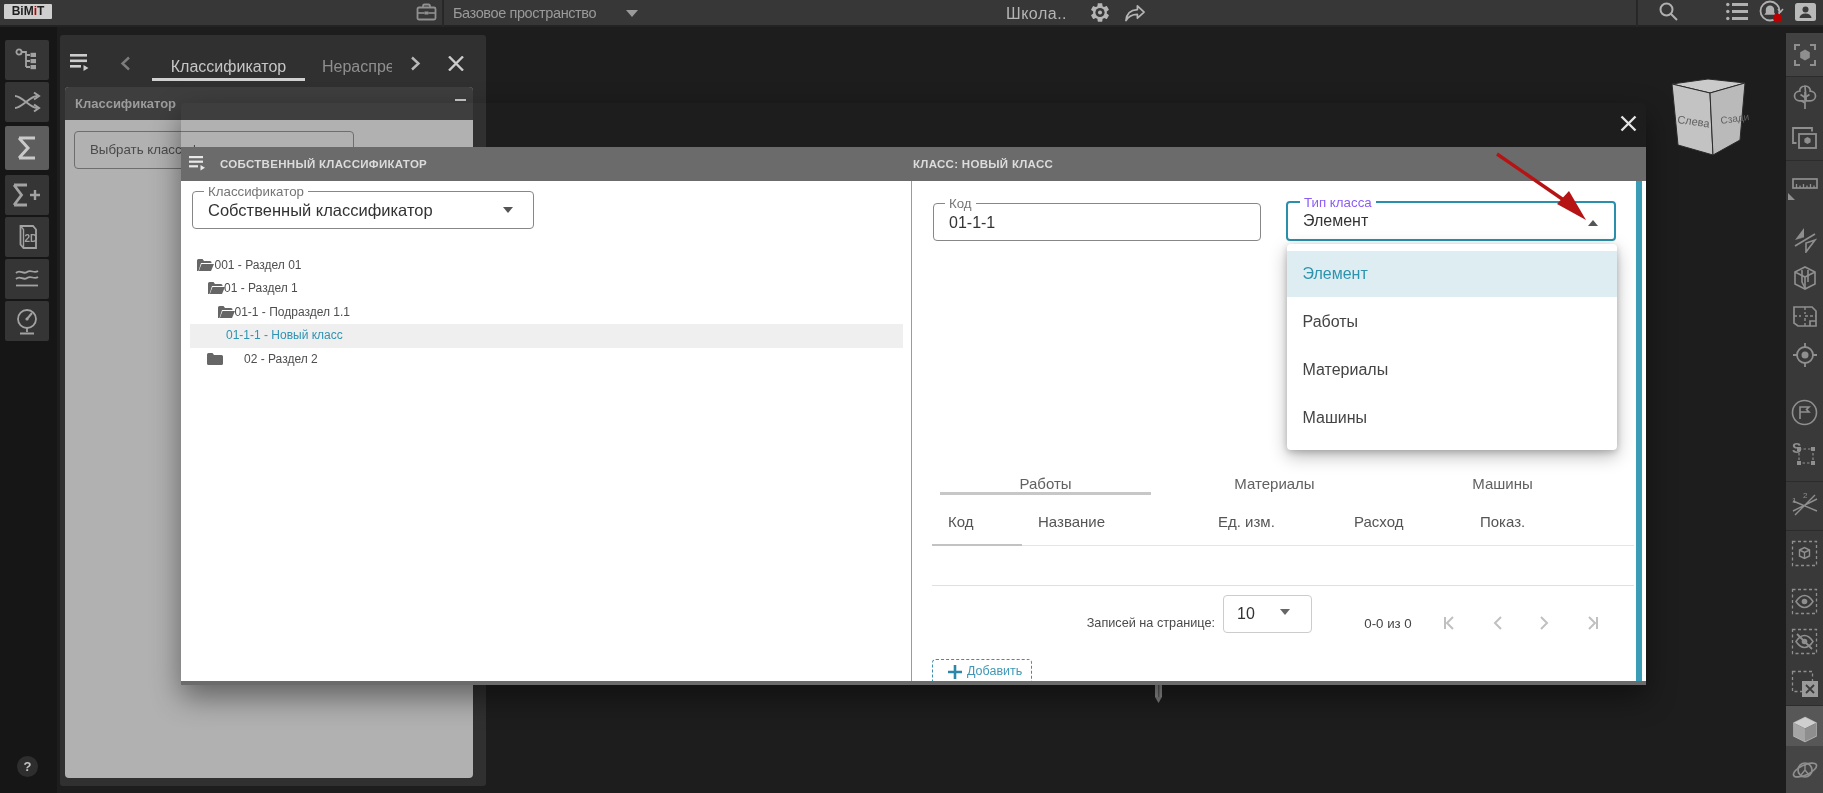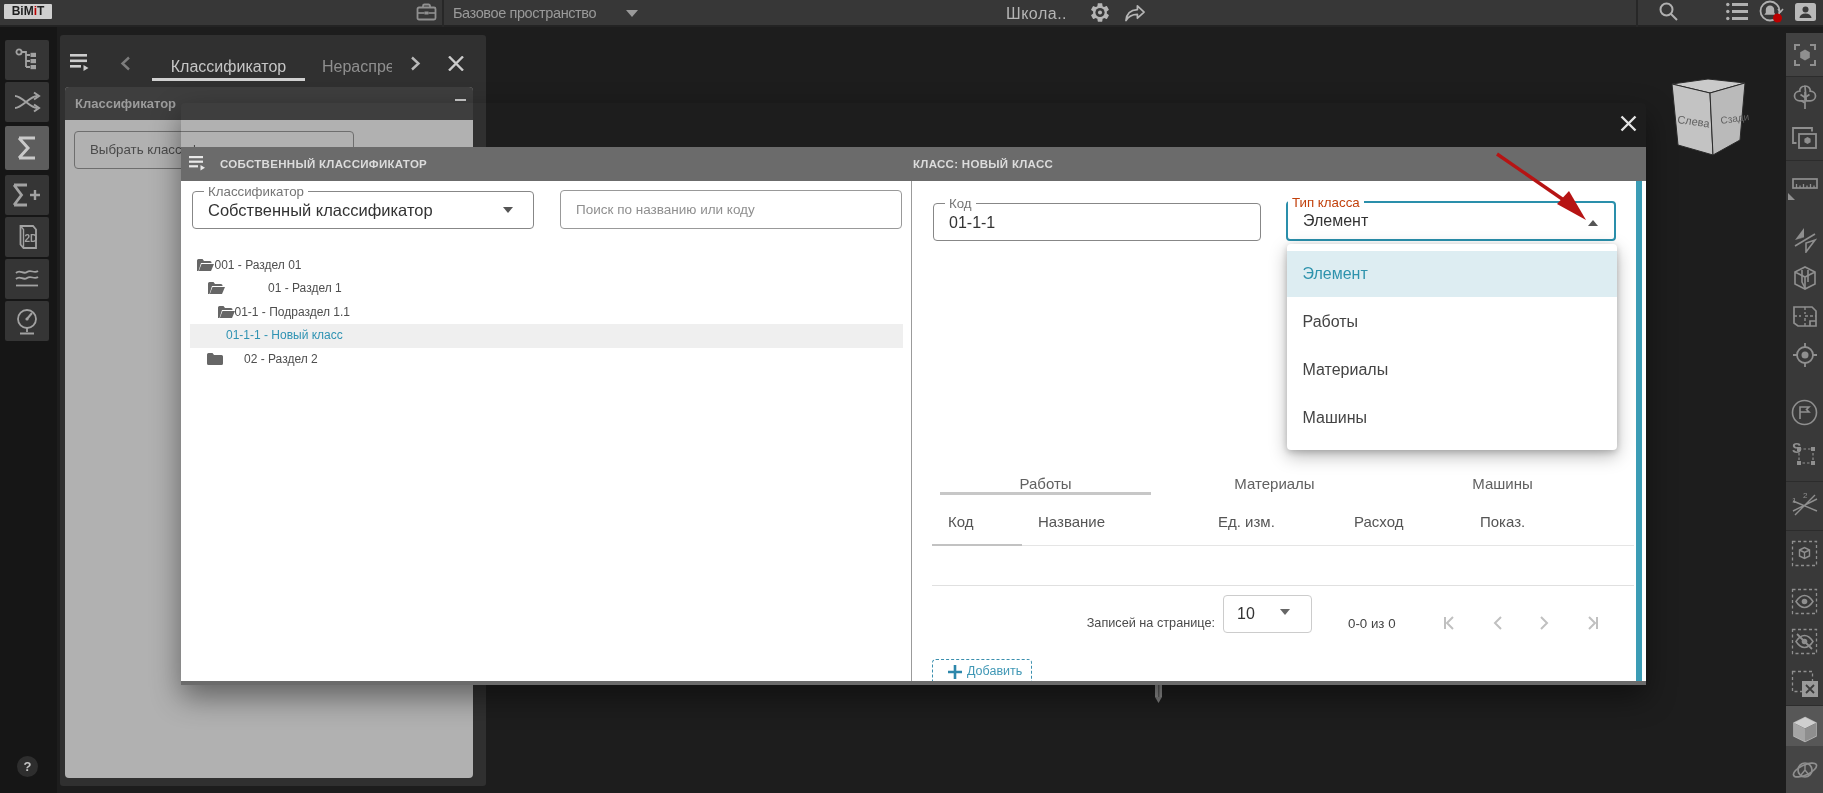--- a/index.html
+++ b/index.html
@@ -342,26 +342,23 @@
       <div class="msubtext" style="left:39px;">СОБСТВЕННЫЙ КЛАССИФИКАТОР</div>
       <div class="msubtext" style="left:732px;">КЛАСС: НОВЫЙ КЛАСС</div>
     </div>
     <div id="mbody">
 
       <div class="ofield" style="left:11px;top:10px;width:342px;height:38px;">
         <div class="lbl">Классификатор</div>
         <div class="val" style="top:10px;font-size:16.5px;">Собственный классификатор</div>
         <div class="caret" style="left:310px;top:15px;"></div>
       </div>
-      <div class="ofield" style="left:379px;top:9px;width:342px;height:39px;border-color:#999;">
-        <div class="val" style="top:12px;color:#8f8f8f;font-size:13.5px;">Поиск по названию или коду</div>
-      </div>
       <div class="abs" style="left:9px;top:142.5px;width:713px;height:24px;background:#efefef;"></div>
       <div class="trow" style="top:71.5px;left:33.5px;">001 - Раздел 01</div>
-      <div class="trow" style="top:95px;left:43px;margin-left:44px;">01 - Раздел 1</div>
+      <div class="trow" style="top:95px;left:43px;">01 - Раздел 1</div>
       <div class="trow" style="top:118.5px;left:53.5px;">01-1 - Подраздел 1.1</div>
       <div class="trow" style="top:142px;left:45px;color:#2f93b3;">01-1-1 - Новый класс</div>
       <div class="trow" style="top:165.5px;left:43px;margin-left:20px;">02 - Раздел 2</div>
       <svg class="abs" style="left:16px;top:77.5px;" width="17" height="12" viewBox="0 0 17 12">
         <path d="M0 1.5 A1.5 1.5 0 0 1 1.5 0 H5.5 L7 2 H13 A1.5 1.5 0 0 1 14.5 3.5 V4 H4 L1.5 12 H0 Z" fill="#666"></path>
         <path d="M4.5 5 H17 L14 12 H1.8 Z" fill="#666"></path>
       </svg>
       <svg class="abs" style="left:26.6px;top:101px;" width="17" height="12" viewBox="0 0 17 12">
         <path d="M0 1.5 A1.5 1.5 0 0 1 1.5 0 H5.5 L7 2 H13 A1.5 1.5 0 0 1 14.5 3.5 V4 H4 L1.5 12 H0 Z" fill="#666"></path>
         <path d="M4.5 5 H17 L14 12 H1.8 Z" fill="#666"></path>
@@ -372,21 +369,21 @@
       </svg>
       <svg class="abs" style="left:26px;top:171.5px;" width="16" height="12" viewBox="0 0 16 12">
         <path d="M0 1.5 A1.5 1.5 0 0 1 1.5 0 H5.5 L7 2 H14.5 A1.5 1.5 0 0 1 16 3.5 V10.5 A1.5 1.5 0 0 1 14.5 12 H1.5 A1.5 1.5 0 0 1 0 10.5 Z" fill="#666"></path>
       </svg>
 
       <div class="ofield" style="left:752px;top:22px;width:328px;height:38px;">
         <div class="lbl">Код</div>
         <div class="val" style="top:11px;">01-1-1</div>
       </div>
       <div class="ofield" style="left:1105px;top:20px;width:330px;height:40px;border:2px solid #2a8fab;">
-        <div class="lbl" style="left:0;color:#c2410c;">Тип класса</div>
+        <div class="lbl" style="left:12px;color:#8b5cf6;">Тип класса</div>
         <div class="val" style="top:10px;">Элемент</div>
         <div class="caretup" style="left:300px;top:17px;border-left-width:5.5px;border-right-width:5.5px;border-bottom-width:6px;"></div>
       </div>
 
       <div id="dmenu">
         <div class="mitem" style="top:7px;height:46.5px;line-height:46.5px;background:#ddedf2;color:#2e93ad;">Элемент</div>
         <div class="mitem" style="top:54px;">Работы</div>
         <div class="mitem" style="top:102px;">Материалы</div>
         <div class="mitem" style="top:150px;">Машины</div>
       </div>
@@ -402,21 +399,21 @@
       <div class="abs" style="left:1173px;top:333px;height:16px;line-height:16px;font-size:15px;color:#555;">Расход</div>
       <div class="abs" style="left:1299px;top:333px;height:16px;line-height:16px;font-size:15px;color:#555;">Показ.</div>
       <div class="abs" style="left:751px;top:363.5px;width:702px;height:1px;background:#e5e5e5;"></div>
       <div class="abs" style="left:751px;top:363px;width:90px;height:2px;background:#c2c2c2;"></div>
       <div class="abs" style="left:751px;top:403.5px;width:702px;height:1px;background:#e0e0e0;"></div>
 
       <div class="abs" style="left:834px;top:434px;width:200px;height:17px;line-height:17px;font-size:12.7px;color:#4a4a4a;text-align:right;">Записей на странице:</div>
       <div class="abs" style="left:1042px;top:414px;width:89px;height:38px;border:1px solid #ccc;border-radius:4px;"></div>
       <div class="abs" style="left:1056px;top:424px;width:30px;height:18px;line-height:18px;font-size:16px;color:#333;">10</div>
       <div class="caret" style="left:1099px;top:428px;border-top-color:#666;border-left-width:5px;border-right-width:5px;border-top-width:6px;"></div>
-      <div class="abs" style="left:1167px;top:434px;width:80px;height:17px;line-height:17px;font-size:13.3px;color:#444;">0-0 из 0</div>
+      <div class="abs" style="left:1167px;top:434px;width:80px;height:17px;line-height:17px;font-size:13.3px;color:#444;text-align:center;">0-0 из 0</div>
       <svg class="abs" style="left:1262px;top:435px;" width="14" height="14" viewBox="0 0 14 14">
         <path d="M10 1 L4 7 L10 13 M2 1 V13" fill="none" stroke="#c0c0c0" stroke-width="2"></path>
       </svg>
       <svg class="abs" style="left:1312px;top:435px;" width="10" height="14" viewBox="0 0 10 14">
         <path d="M8 1 L2 7 L8 13" fill="none" stroke="#c0c0c0" stroke-width="2"></path>
       </svg>
       <svg class="abs" style="left:1358px;top:435px;" width="10" height="14" viewBox="0 0 10 14">
         <path d="M2 1 L8 7 L2 13" fill="none" stroke="#c0c0c0" stroke-width="2"></path>
       </svg>
       <svg class="abs" style="left:1404px;top:435px;" width="14" height="14" viewBox="0 0 14 14">

